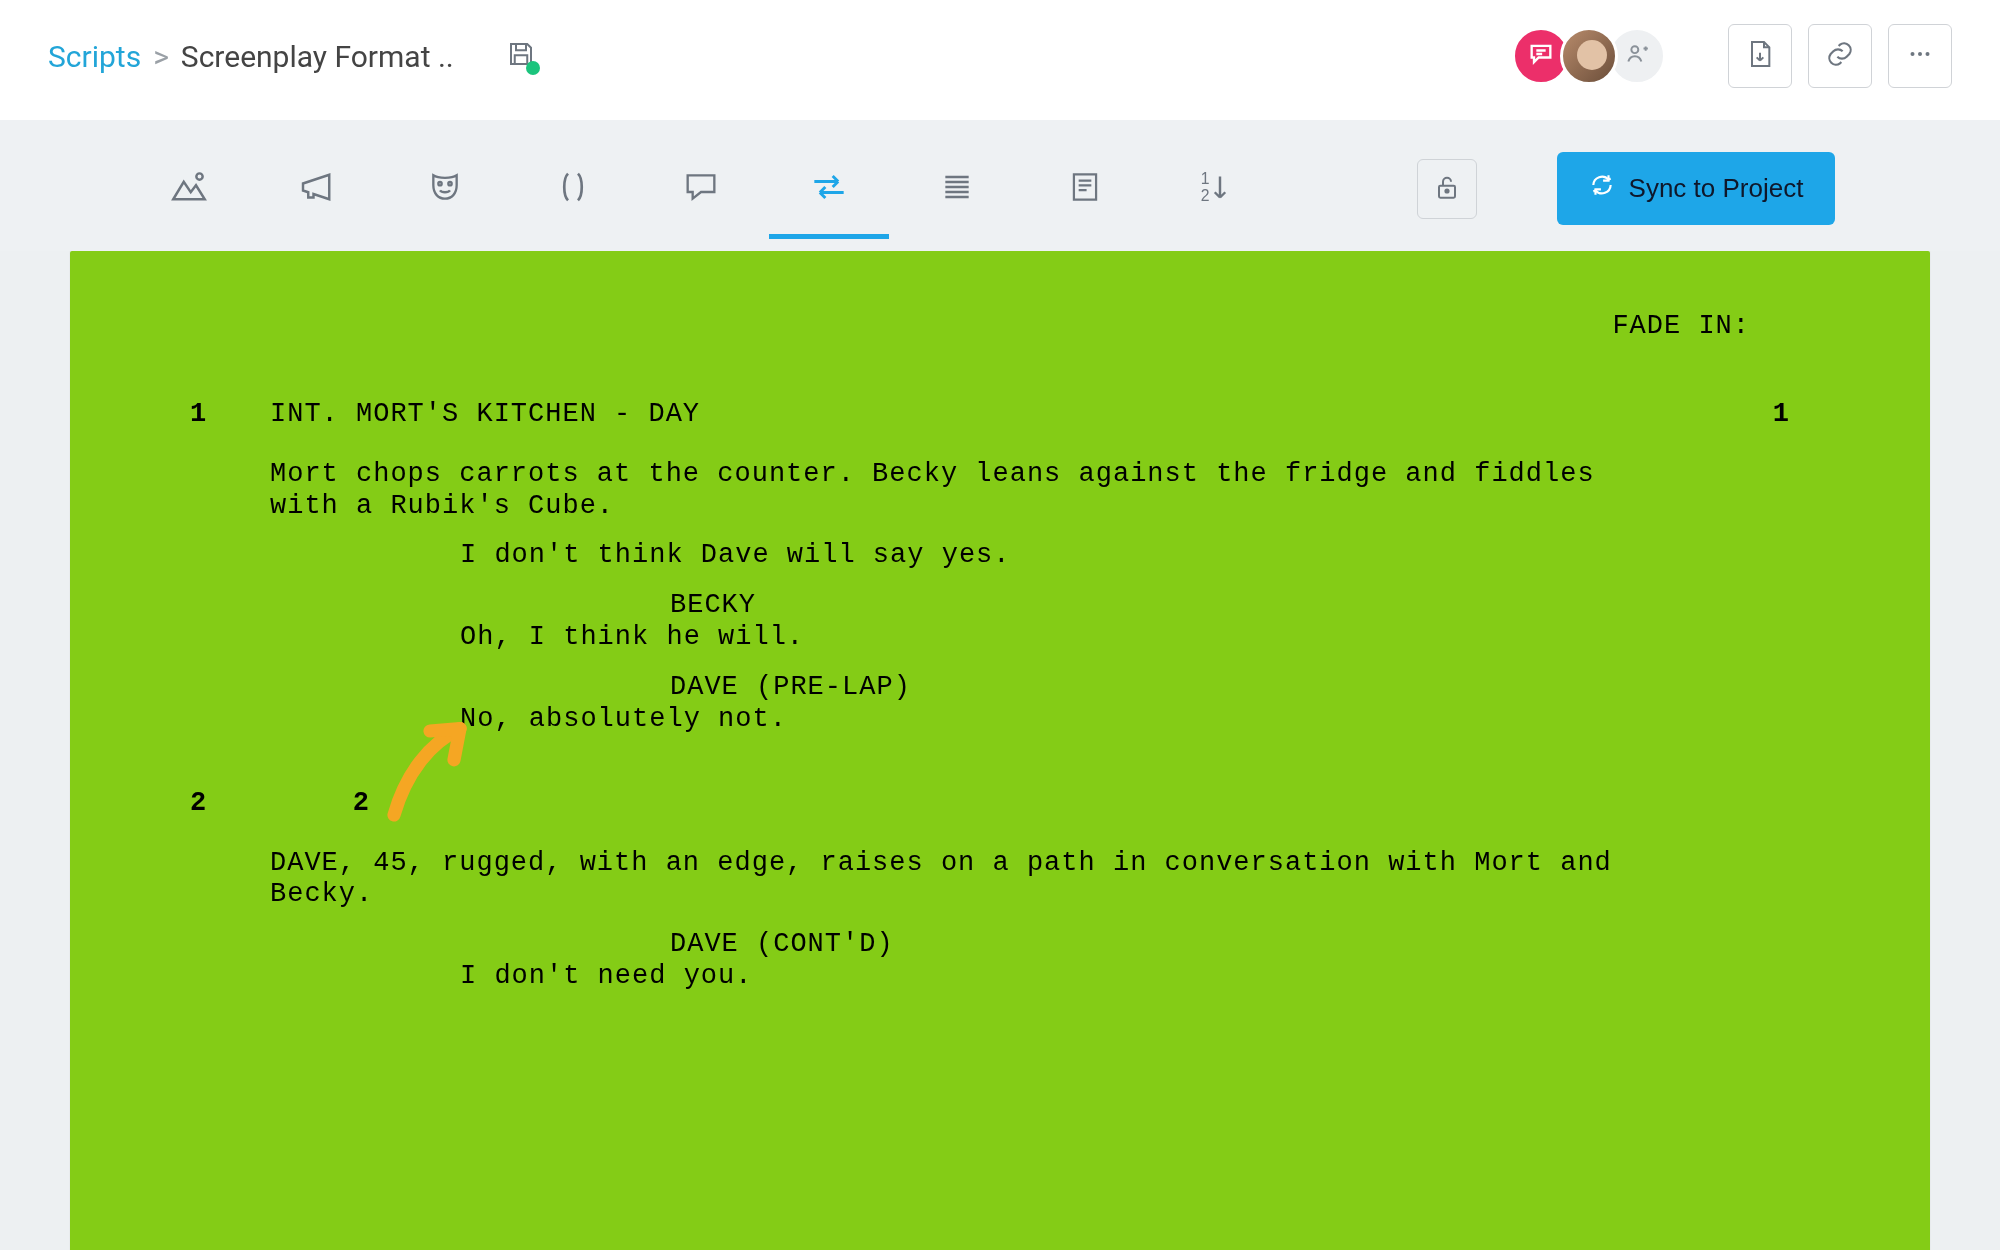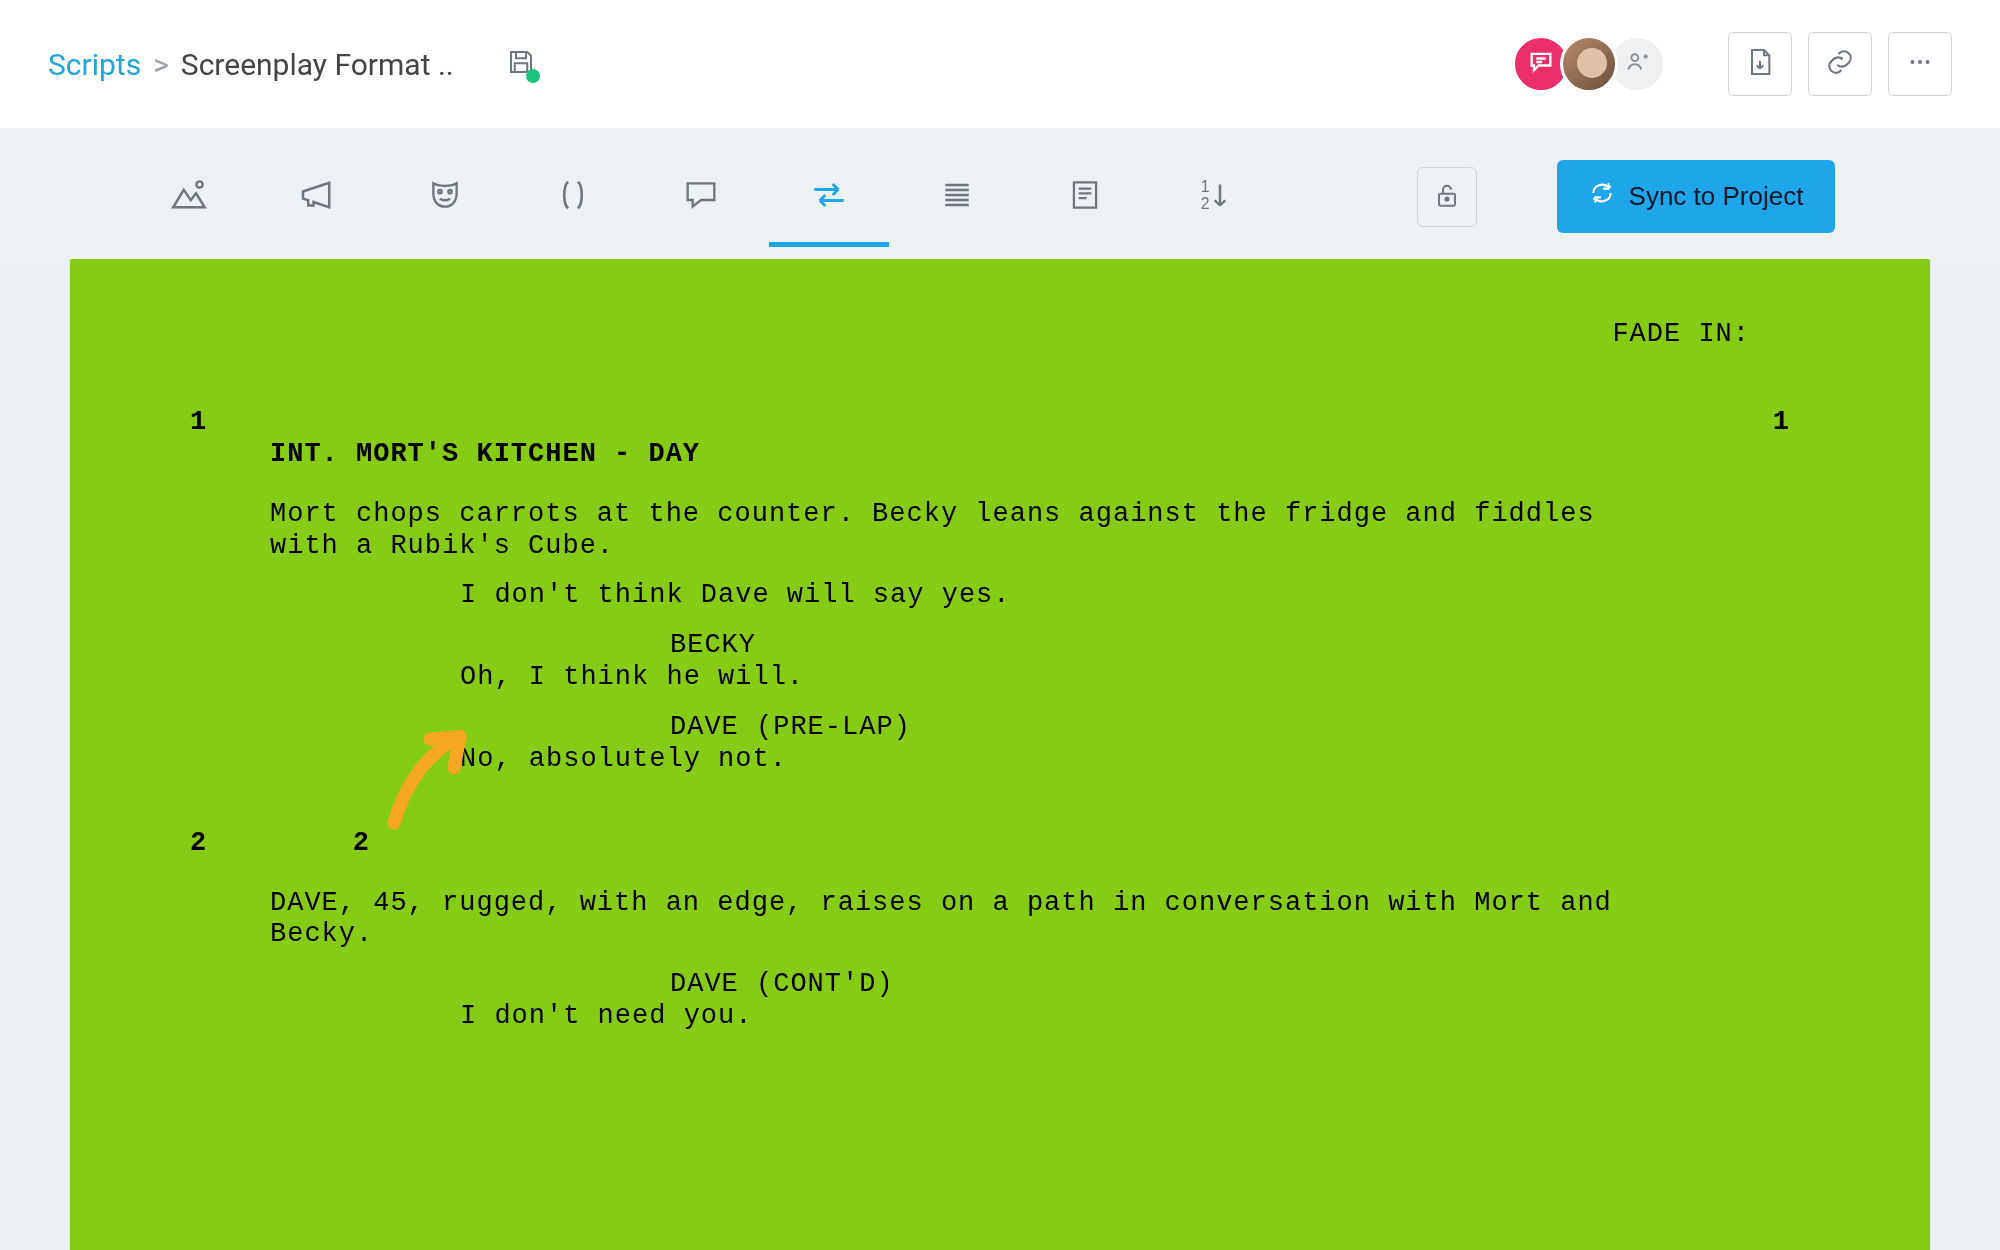--- a/index.html
+++ b/index.html
@@ -9,21 +9,21 @@
     width: 2000px;
     height: 1250px;
     overflow: hidden;
   }
 
   
   .header {
     display: flex;
     align-items: center;
     justify-content: space-between;
-    padding: 32px 48px 32px 48px;
+    padding: 24px 48px 32px 48px;
     background: #fff;
   }
   .header-left {
     display: flex;
     align-items: center;
     gap: 16px;
   }
   .breadcrumb {
     display: flex;
     align-items: center;
@@ -149,22 +149,21 @@
     align-items:flex-start;
     margin-bottom: 10px;
   }
   .scene-num-left {
     width: 80px;
     font-weight:700;
     text-align:left;
   }
   .scene-heading {
     flex:1;
-    font-weight:700;
-    margin-top:32px;
+    font-weight:400;
   }
   .scene-num-right {
     width: 80px;
     font-weight:700;
     text-align:right;
     padding-right: 20px;
     margin-left: 40px;
   }
   .body-block {
     margin-left: 80px;

